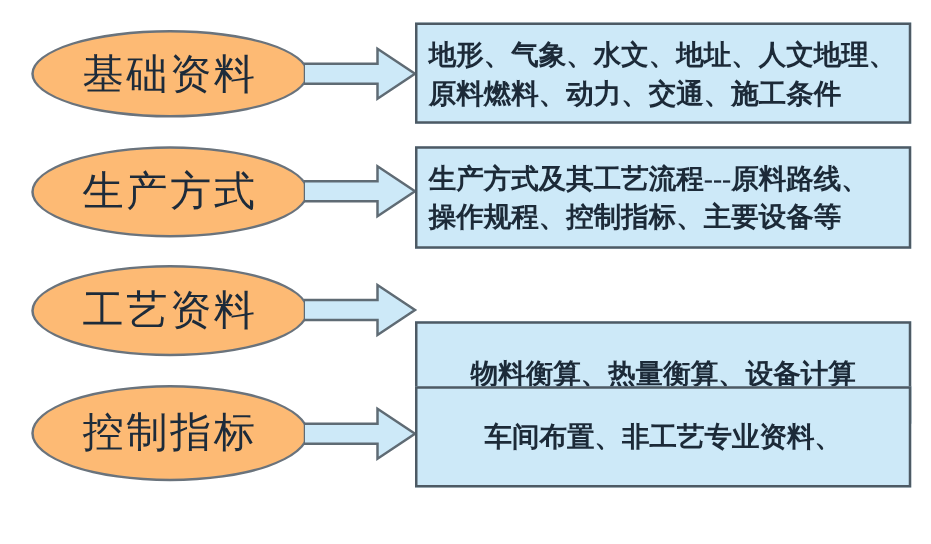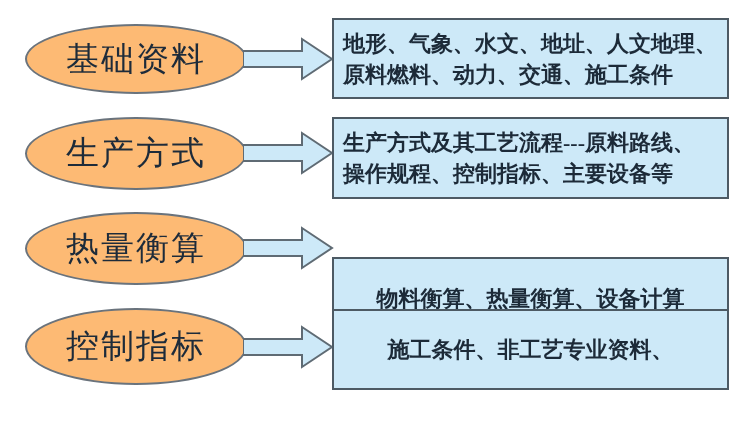--- a/index.html
+++ b/index.html
@@ -92,33 +92,33 @@
   </div>
   <svg class="arrow r2" viewBox="0 0 91 46">
     <polygon points="0,15 59,15 59,3 89,23 59,43 59,31 0,31" fill="#cde9f8" stroke="#5f6b74" stroke-width="2"></polygon>
   </svg>
   <div class="box align-left r2">
     <div class="line">生产方式及其工艺流程---原料路线、</div>
     <div class="line">操作规程、控制指标、主要设备等</div>
   </div>
 
   <div class="ellipse r3">
-    <span>热量衡算</span>
+    <span>工艺资料</span>
   </div>
   <svg class="arrow r3" viewBox="0 0 91 46">
     <polygon points="0,15 59,15 59,3 89,23 59,43 59,31 0,31" fill="#cde9f8" stroke="#5f6b74" stroke-width="2"></polygon>
   </svg>
   <div class="box align-center r3">
     <div class="line">物料衡算、热量衡算、设备计算</div>
 
   </div>
 
   <div class="ellipse r4">
     <span>控制指标</span>
   </div>
   <svg class="arrow r4" viewBox="0 0 91 46">
     <polygon points="0,15 59,15 59,3 89,23 59,43 59,31 0,31" fill="#cde9f8" stroke="#5f6b74" stroke-width="2"></polygon>
   </svg>
   <div class="box align-center r4">
-    <div class="line">施工条件、非工艺专业资料、</div>
+    <div class="line">车间布置、非工艺专业资料、</div>
   </div>
 
 </div>
 
 </body></html>

